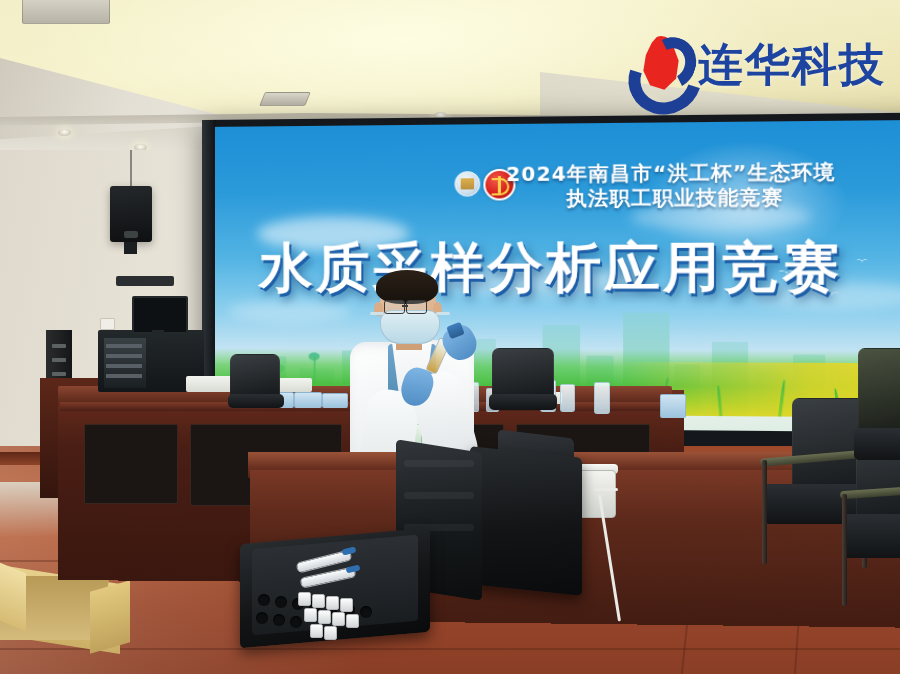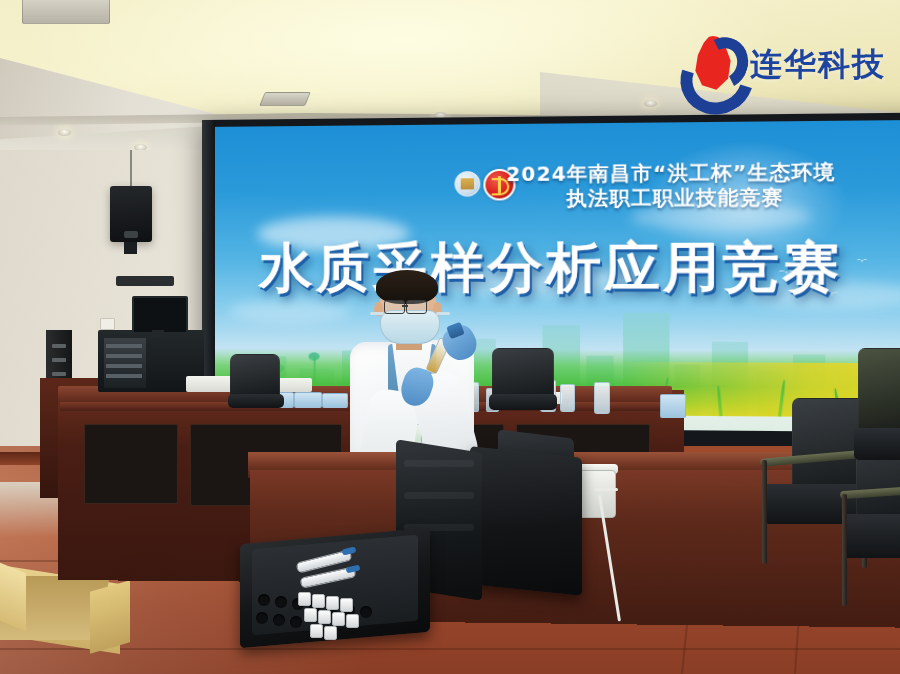--- a/index.html
+++ b/index.html
@@ -227,21 +227,21 @@
   .wm-logo{position:relative;width:62px;height:62px;}
   .wm-drop{position:absolute;left:12px;top:2px;width:42px;height:56px;
     background:#e8251f;border-radius:50% 50% 48% 48%/60% 60% 40% 40%;
     clip-path:polygon(42% 0,62% 0,78% 16%,92% 44%,86% 76%,58% 96%,24% 88%,8% 62%,14% 34%,28% 12%);}
   .wm-swoosh{position:absolute;left:0;top:10px;width:50px;height:46px;
     border:12px solid #1d3f96;border-radius:50%;border-right-color:transparent;border-top-color:transparent;
     transform:rotate(-28deg);}
   .wm-swoosh2{position:absolute;left:20px;top:3px;width:26px;height:30px;
     border:11px solid #1d3f96;border-radius:50%;
     border-left-color:transparent;border-bottom-color:transparent;transform:rotate(18deg);}
-  .wm-text{font-size:32px;font-weight:bold;color:#1d44a0;letter-spacing:2px;
+  .wm-text{font-size:45px;font-weight:bold;color:#1d44a0;letter-spacing:2px;
     text-shadow:0 2px 4px rgba(255,255,255,.35);}
 
   .glass{position:absolute;background:linear-gradient(180deg,rgba(235,248,252,.85),rgba(190,220,232,.75));
     border:1px solid rgba(170,195,210,.8);border-radius:2px;}
   .bottle{position:absolute;background:linear-gradient(180deg,rgba(245,252,255,.9),rgba(200,228,240,.85));
     border:1px solid rgba(160,190,205,.7);border-radius:2px 2px 3px 3px;}
   .cable{position:absolute;background:#e9e9e6;border-radius:2px;}
   .bucket{position:absolute;left:566px;top:470px;width:48px;height:46px;
     background:linear-gradient(180deg,#f3f3ef,#cfd2cd);border-radius:4px;border:1px solid #b6b9b4;}
   .bucket-lid{position:absolute;left:562px;top:464px;width:56px;height:10px;

